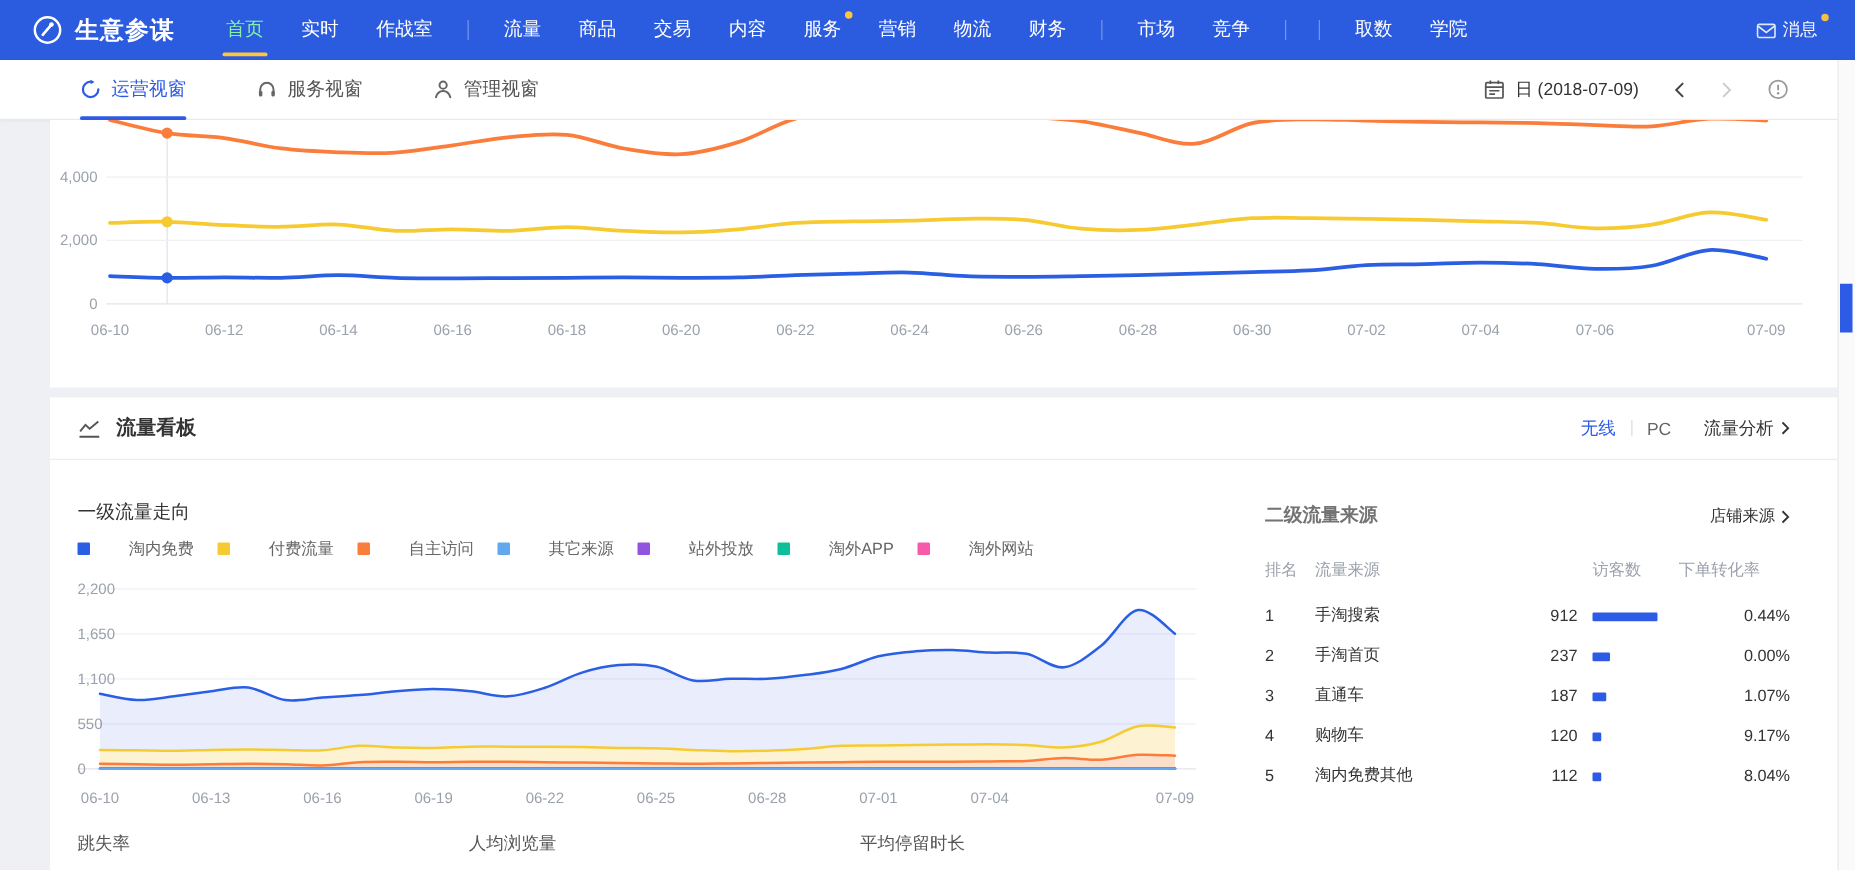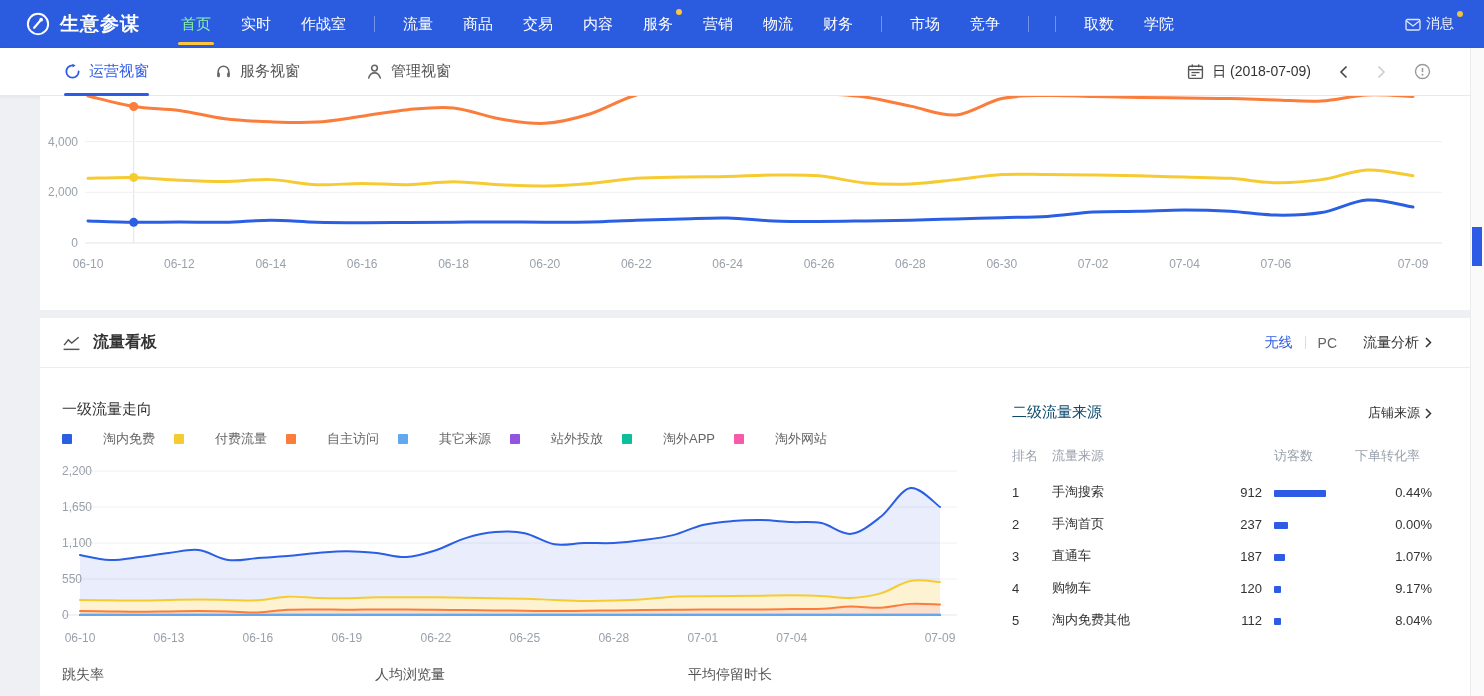--- a/index.html
+++ b/index.html
@@ -18,21 +18,21 @@
     bottom:3px;width:36px;height:3px;border-radius:2px;background:#FFC53D;}
   .nav-sep{width:1px;height:16px;background:rgba(255,255,255,.35);margin:0 13px;}
   .badge-dot{position:absolute;top:9px;right:6px;width:6px;height:6px;border-radius:50%;background:#FFC53D;}
   .nav-msg{margin-left:auto;margin-right:30px;display:flex;align-items:center;position:relative;
     font-size:14px;cursor:pointer;opacity:.95;}
   .nav-msg .badge-dot{top:-4px;right:-9px;}
   .nav-msg svg{margin-right:5px;}
 
   
   .tabbar{position:absolute;left:0;top:48px;width:1484px;height:48px;background:#fff;
-    border-bottom:1px solid #e9e9e9;display:flex;align-items:center;box-shadow:0 1px 3px rgba(0,0,0,.05);gap:10px;}
+    border-bottom:1px solid #e9e9e9;display:flex;align-items:center;box-shadow:0 1px 3px rgba(0,0,0,.05);}
   .vtab{position:relative;height:48px;display:flex;align-items:center;gap:8px;font-size:15px;
     color:#555;margin-right:56px;cursor:pointer;}
   .vtab:first-of-type{margin-left:64px;}
   .vtab.active{color:#2E5BE6;}
   .vtab.active::after{content:"";position:absolute;left:0;right:0;bottom:0;height:3px;background:#2E5BE6;border-radius:2px;}
   .date-ctrls{margin-left:auto;display:flex;align-items:center;padding-right:53px;}
   .date-text{font-size:14px;color:#333;margin-left:8px;cursor:pointer;}
   .ctrl-btn{margin-left:27px;cursor:pointer;display:flex;align-items:center;}
 
   
@@ -56,26 +56,26 @@
   .chan.active{color:#2E5BE6;}
   .chan-sep{width:1px;height:13px;background:#ddd;margin:0 12px;}
   .an-link{margin-left:26px;color:#333;cursor:pointer;display:flex;align-items:center;gap:6px;}
 
   .sec-title{position:absolute;left:22px;top:82px;font-size:15px;color:#333;}
   .legend{position:absolute;left:22px;top:112px;display:flex;gap:19px;}
   .lg-item{display:flex;align-items:center;font-size:13px;color:#666;cursor:pointer;gap:25px;}
   .lg-item .sw{width:10px;height:10px;margin-right:6px;}
 
   
-  .ts-title{position:absolute;left:972px;top:85px;font-size:15px;font-weight:normal;color:#0c4a6e;}
+  .ts-title{position:absolute;left:972px;top:85px;font-size:15px;font-weight:bold;color:#737373;}
   .ts-link{position:absolute;right:38px;top:86px;font-size:13px;color:#333;cursor:pointer;display:flex;align-items:center;gap:5px;}
   .ts-grid{display:grid;grid-template-columns:40px 150px 60px 81px 1fr;align-items:center;width:420px;}
   .ts-header{position:absolute;left:972px;top:129px;font-size:13px;color:#9aa1ab;}
   .th-visitors{grid-column:3/5;text-align:right;padding-right:30px;}
-  .th-conv{text-align:center;}
+  .th-conv{text-align:left;}
   .ts-rows{position:absolute;left:972px;top:158px;}
   .ts-row{height:32px;font-size:13px;color:#333;cursor:pointer;}
   .td-num{text-align:right;}
   .td-barcell{padding-left:12px;}
   .bar{height:7px;background:#2E5BE6;border-radius:1px;}
   .td-conv{text-align:right;}
 
   
   .stat{position:absolute;top:348px;}
   .stat-label{font-size:14px;color:#555;}

